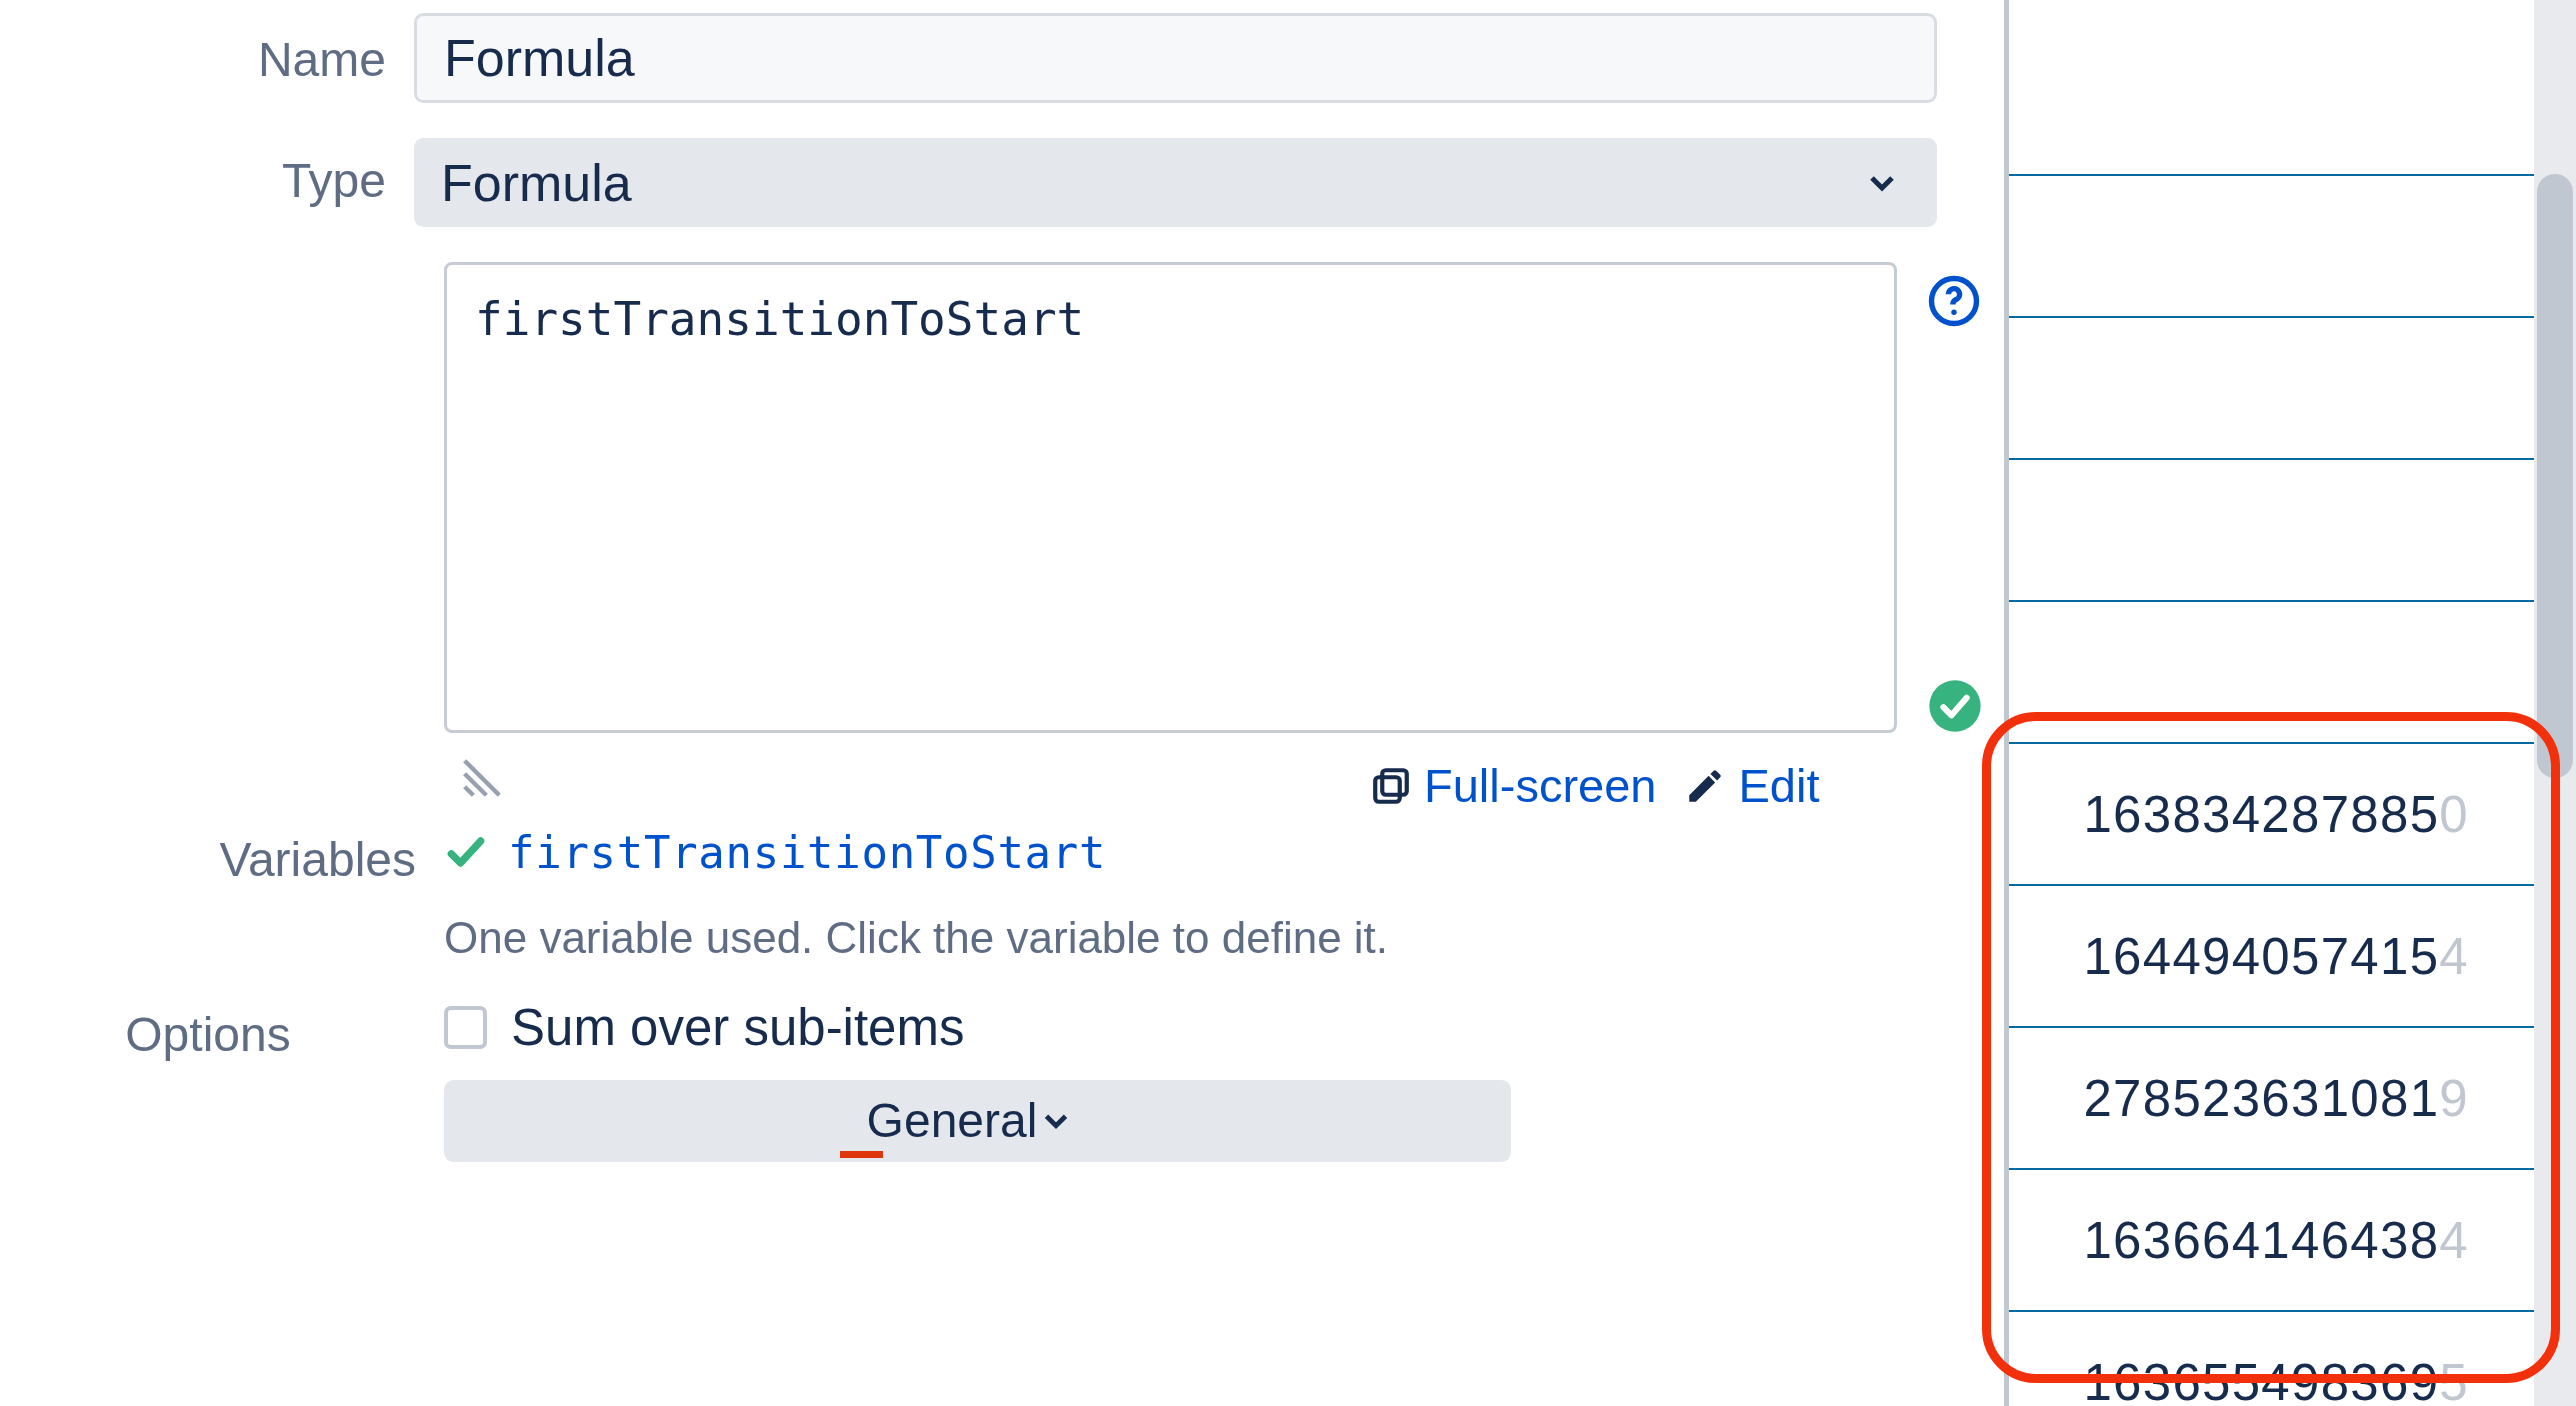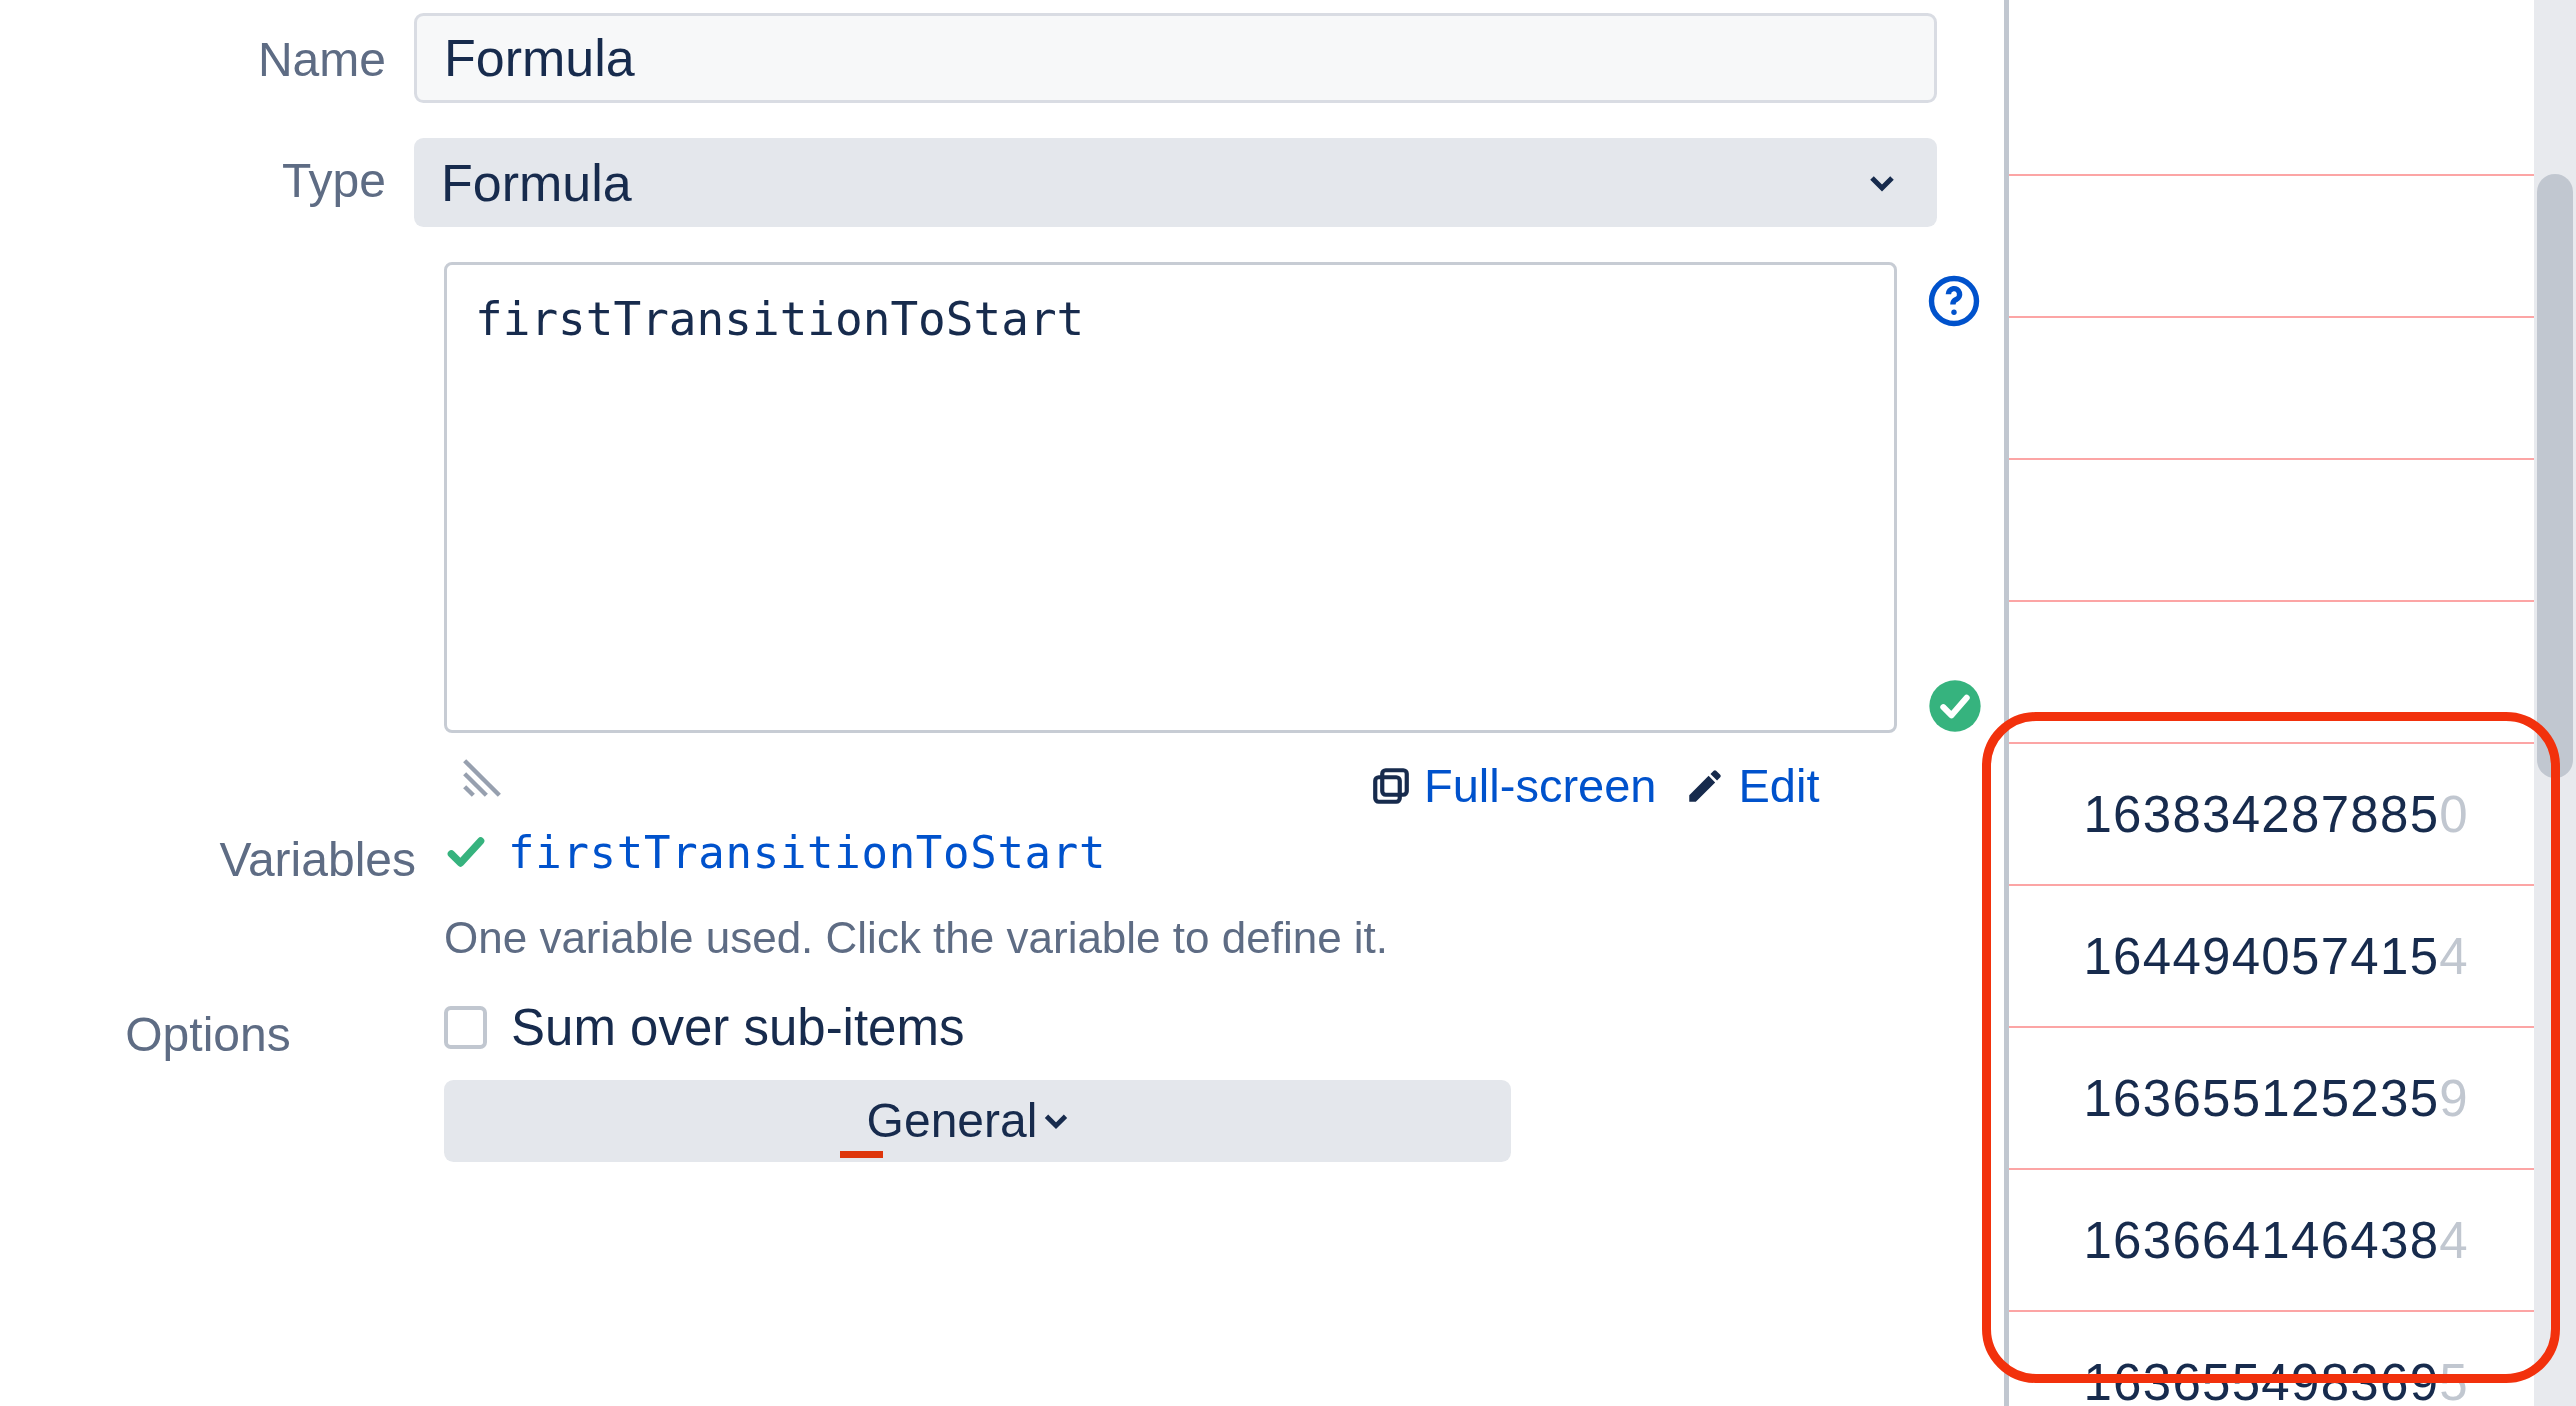--- a/index.html
+++ b/index.html
@@ -185,21 +185,21 @@
     height:100%;
     overflow:hidden;
   }
   .data-rows {
     position:absolute;
     left:0; right:0;
     top:174px; 
   }
   .data-cell {
     height: 142px;
-    border-top: 2px solid #fca5a5;
+    border-top: 2px solid #0369a1;
     font-size: 51px;
     color:#172B4D;
     display:flex; align-items:center;
     padding-left: 74px;
     white-space:nowrap;
     overflow:hidden;
     letter-spacing: 1.3px;
     font-variant-numeric: tabular-nums;
   }
   .data-cell .fade {
@@ -345,21 +345,21 @@
       <div class="data-cell"></div>
       <div class="data-cell">
           <span>163834287885</span>
           <span class="fade">0</span>
         </div>
       <div class="data-cell">
           <span>164494057415</span>
           <span class="fade">4</span>
         </div>
       <div class="data-cell">
-          <span>163655125235</span>
+          <span>278523631081</span>
           <span class="fade">9</span>
         </div>
       <div class="data-cell">
           <span>163664146438</span>
           <span class="fade">4</span>
         </div>
       <div class="data-cell">
           <span>163655498369</span>
           <span class="fade">5</span>
         </div>

